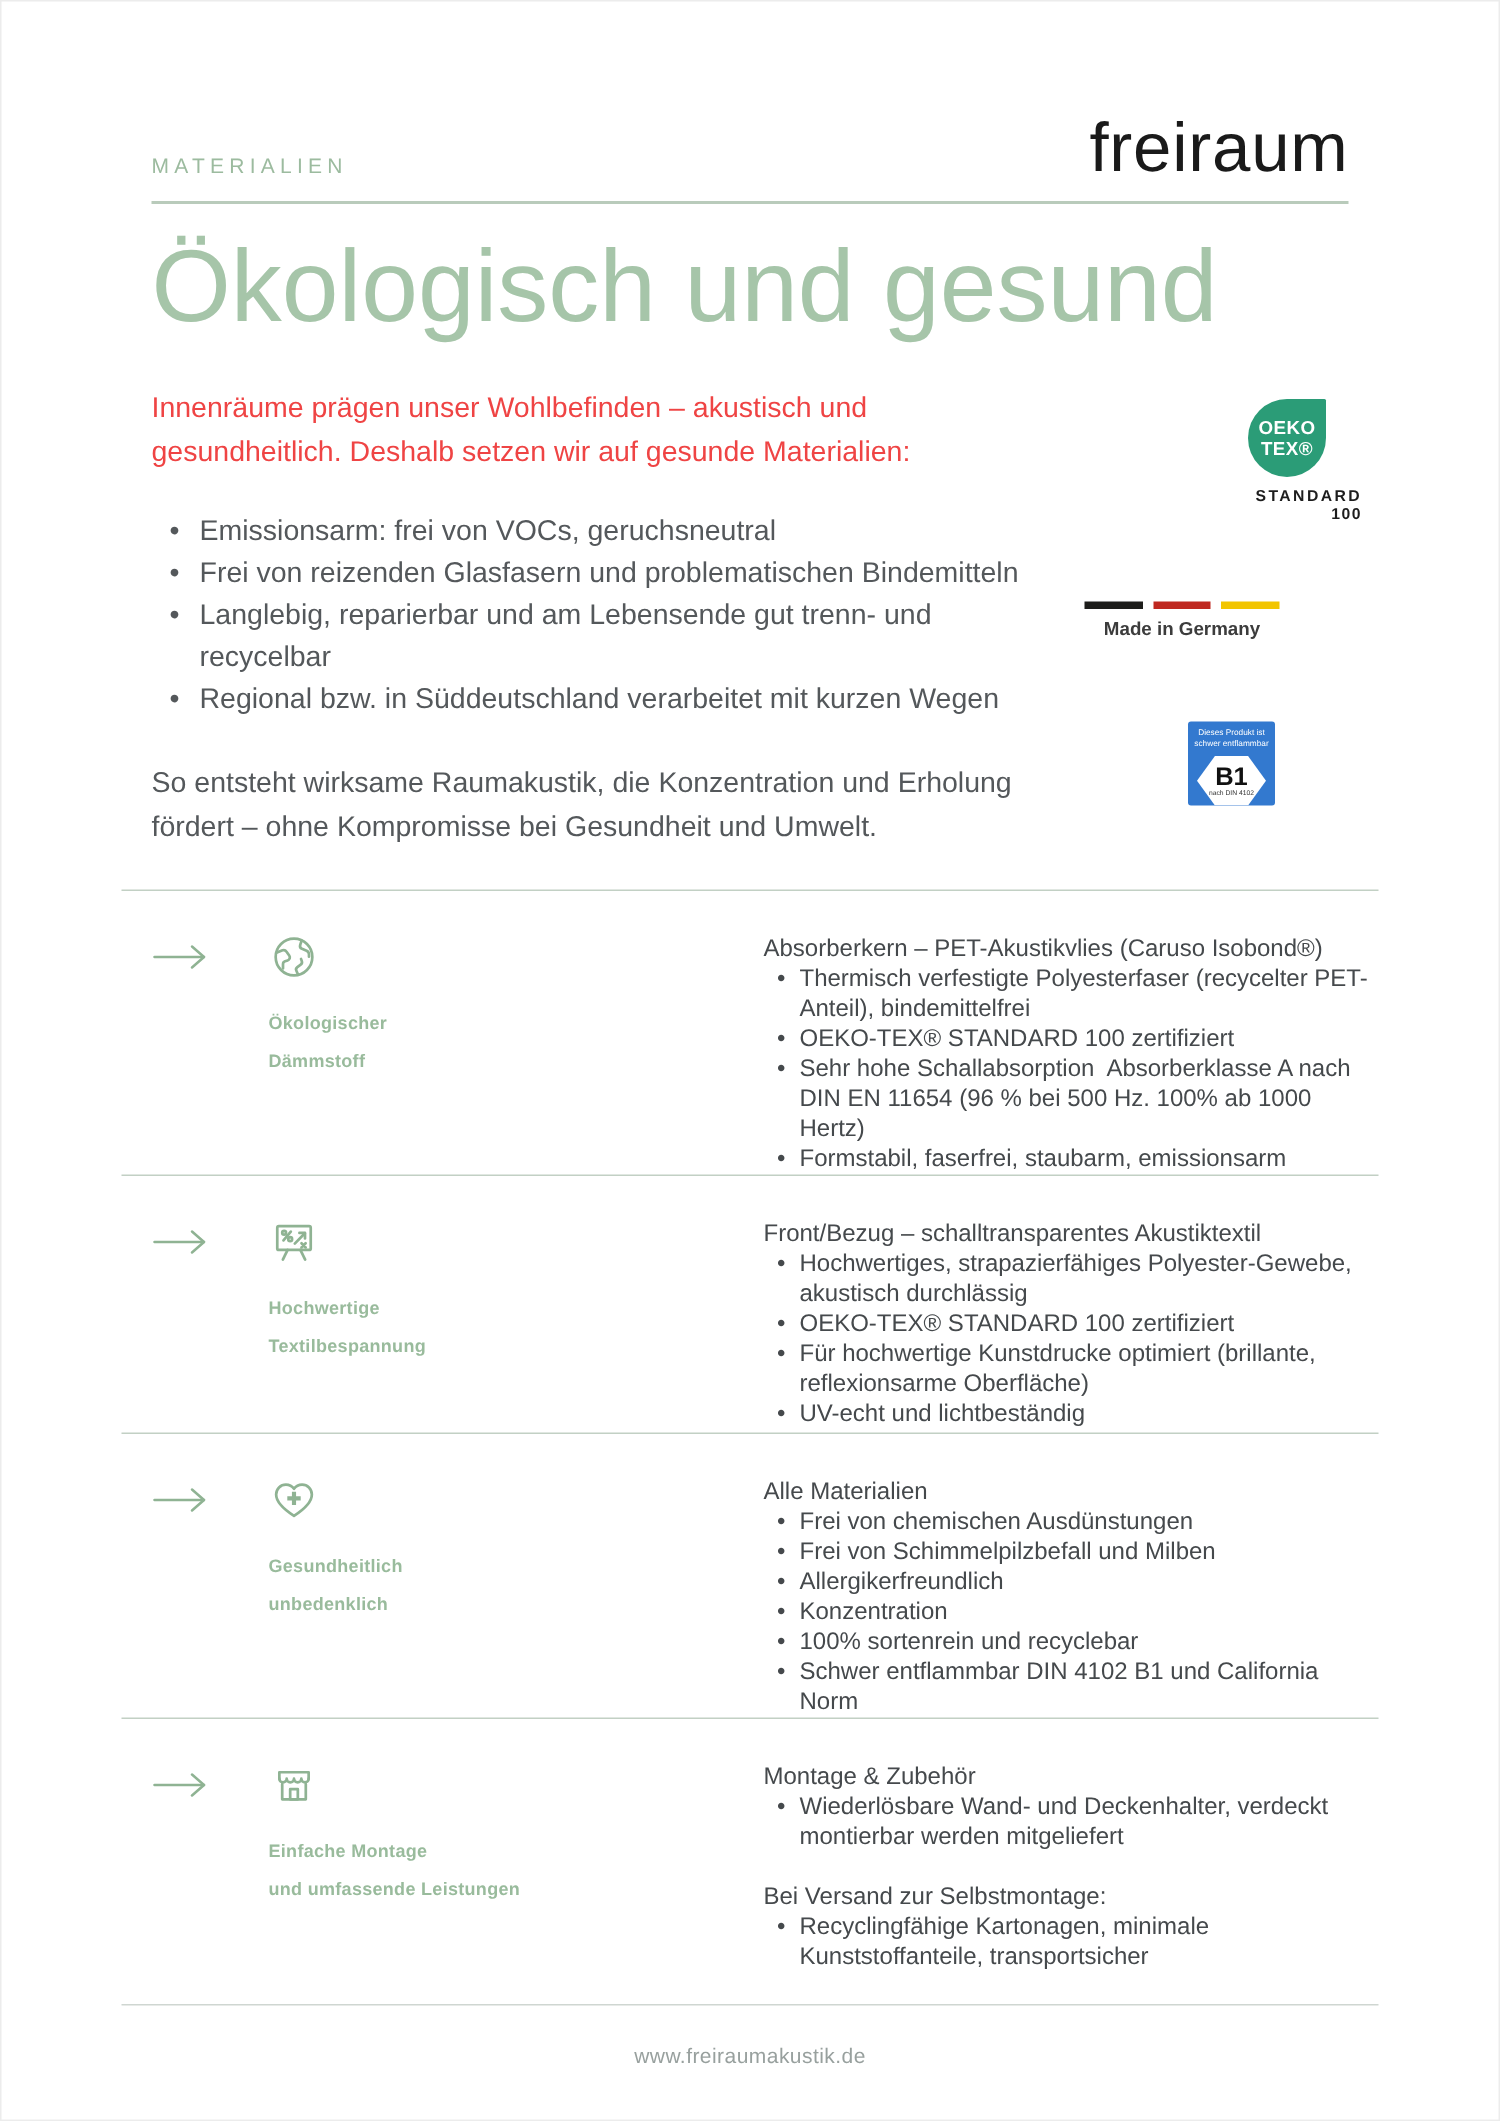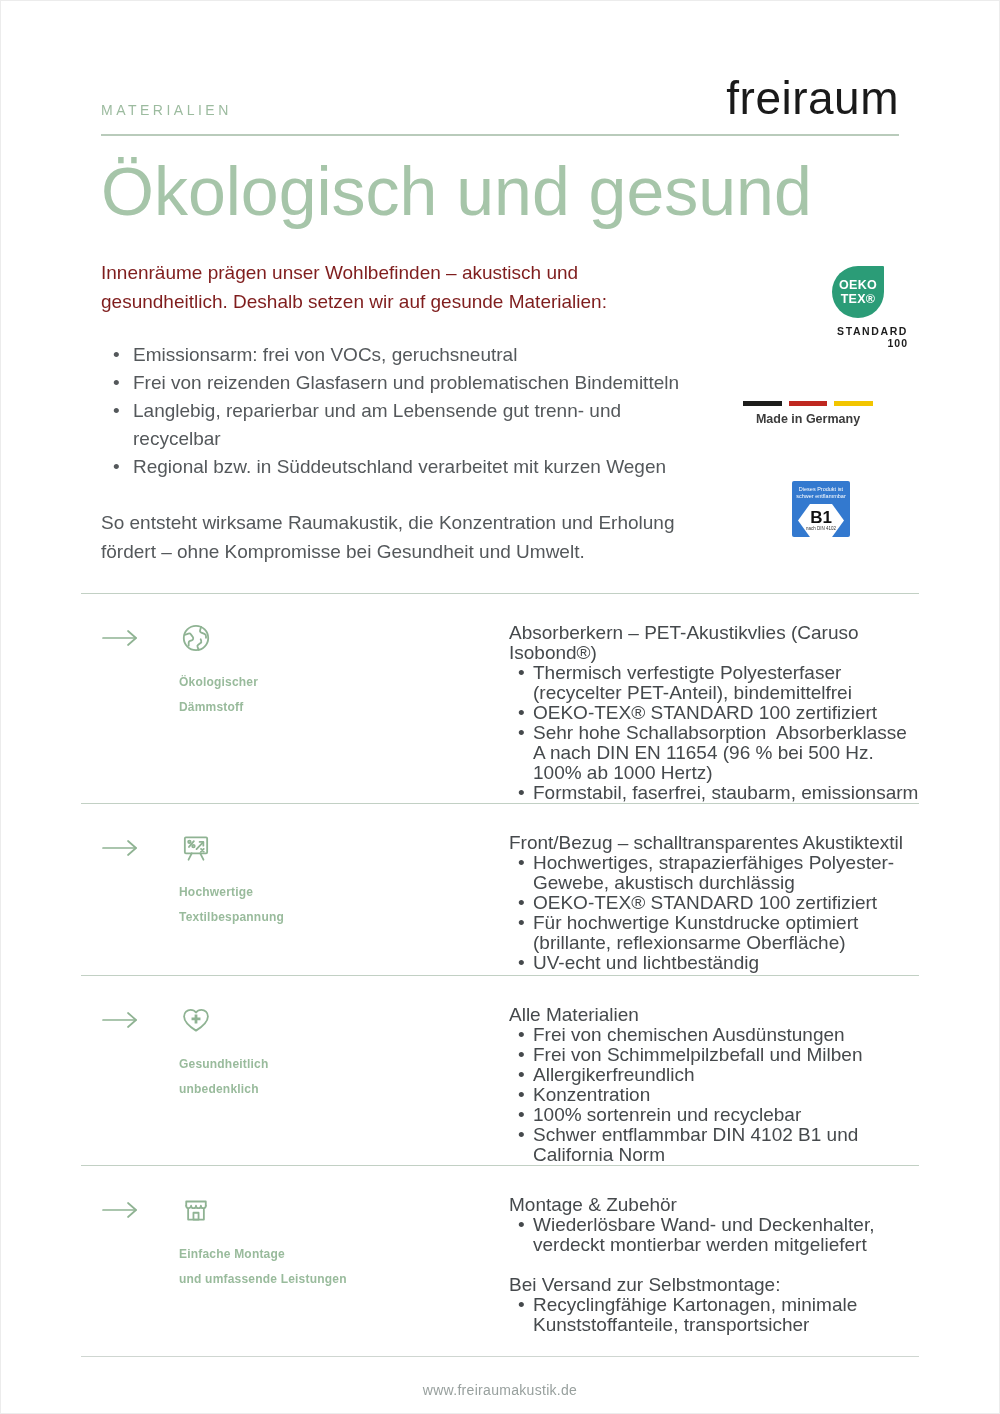--- a/index.html
+++ b/index.html
@@ -30,21 +30,21 @@
   }
   .header-rule { margin: 13px 100px 0 100px; border-top: 2px solid #b9cbbb; }
 
   
   .page-title {
     margin: 24px 100px 0 100px;
     font-size: 68px; font-weight: 300; color: #a6c5a9; line-height: 62px;
   }
   .intro-paragraph {
     margin: 36px 100px 0 100px;
-    font-size: 19px; color: #7f1d1d; line-height: 29px;
+    font-size: 19px; color: #ef4444; line-height: 29px;
     max-width: 620px;
   }
   .intro-list {
     margin: 25px 100px 0 100px; list-style: none; max-width: 640px;
   }
   .intro-list li {
     position: relative; padding-left: 32px;
     font-size: 19px; color: #54585b; line-height: 28px;
     white-space: pre-line;
   }
@@ -63,21 +63,21 @@
   .oeko-drop {
     width: 52px; height: 52px; margin: 0 auto;
     background: #2b9c77;
     border-radius: 50% 2% 50% 50%;
     display: flex; flex-direction: column; align-items: center; justify-content: center;
   }
   .oeko-drop span { color: #fff; font-weight: bold; font-size: 12.5px; line-height: 14px; letter-spacing: 0.3px; }
   .oeko-sub { margin-top: 7px; font-size: 10.5px; font-weight: bold; letter-spacing: 1.6px; color: #1d1d1d; line-height: 12px; }
   .oeko-num { font-size: 10.5px; font-weight: bold; letter-spacing: 1px; color: #1d1d1d; line-height: 12px; }
 
-  .badge-mig { position: absolute; left: 742px; top: 400px; width: 130px; }
+  .badge-mig { position: absolute; left: 722px; top: 400px; width: 130px; }
   .mig-bars { display: flex; gap: 7px; }
   .mig-bars i { display: block; height: 5px; flex: 1; }
   .mig-black { background: #1d1d1b; }
   .mig-red   { background: #bf2820; }
   .mig-gold  { background: #f2c500; }
   .mig-label { margin-top: 6px; text-align: center; font-size: 12.5px; font-weight: bold; color: #3c3c3c; }
 
   .badge-b1 {
     position: absolute; left: 791px; top: 480px; width: 58px; height: 56px;
     background: #3379cf; border-radius: 2px;
@@ -106,21 +106,21 @@
   .sec-arrow { padding-top: 7px; }
   .sec-arrow svg { display: block; }
 
   .sec-left .sec-icon { height: 36px; }
   .sec-heading {
     margin-top: 13px;
     font-size: 12px; font-weight: bold; color: #99bb9c; line-height: 25px;
     white-space: pre-line; letter-spacing: 0.2px;
   }
 
-  .sec-right { font-size: 19px; color: #45494c; line-height: 20px; padding-top: 2px; }
+  .sec-right { font-size: 16px; color: #45494c; line-height: 20px; padding-top: 2px; }
   .sec-intro { margin-bottom: 0; }
   .sec-intro-2 { margin-top: 20px; }
   .sec-list { list-style: none; }
   .sec-list li {
     position: relative; padding-left: 24px; white-space: pre-wrap;
   }
   .sec-list li::before { content: "•"; position: absolute; left: 9px; top: 0; }
 
   
   .footer-rule { margin: 0 80px; border-top: 1px solid #cfd6d1; }

